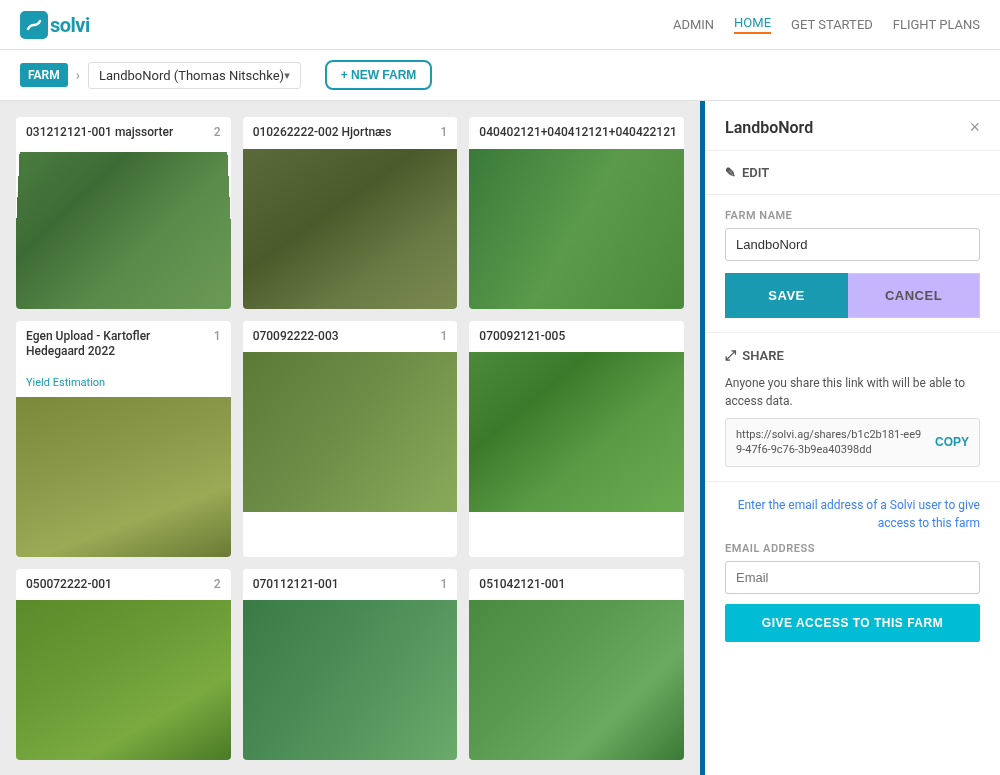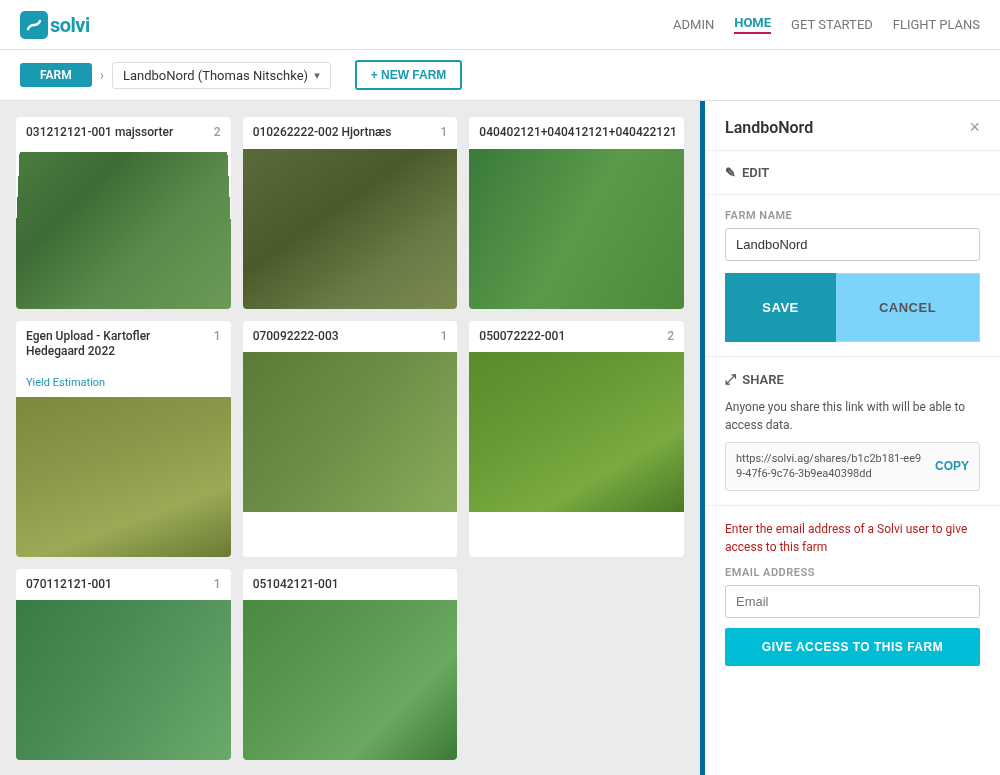--- a/index.html
+++ b/index.html
@@ -3,29 +3,29 @@
   <meta charset="utf-8">
   <style>
     * { box-sizing: border-box; margin: 0; padding: 0; }
     body { font-family: -apple-system, BlinkMacSystemFont, 'Segoe UI', Roboto, sans-serif; background: #f0f0f0; display: flex; flex-direction: column; height: 775px; overflow: hidden; }
 
     
     .header { background: #fff; height: 50px; display: flex; align-items: center; padding: 0 20px; border-bottom: 1px solid #e0e0e0; flex-shrink: 0; }
     .logo { display: flex; align-items: center; margin-right: auto; }
     .nav { display: flex; gap: 20px; align-items: center; margin-left: 28px; }
     .nav-item { font-size: 13px; color: #777; text-decoration: none; cursor: pointer; }
-    .nav-item.active { color: #1a9ab0; font-weight: 700; border-bottom: 2px solid #be185d; padding-bottom: 2px; }
+    .nav-item.active { color: #1a9ab0; font-weight: 400; border-bottom: 2px solid #f97316; padding-bottom: 2px; }
 
     
     .breadcrumb-bar { background: #fff; padding: 10px 20px; display: flex; align-items: center; gap: 8px; border-bottom: 1px solid #e0e0e0; flex-shrink: 0; }
-    .breadcrumb-farm { background: #1a9ab0; color: #fff; font-size: 12px; font-weight: 600; padding: 5px 20px; border-radius: 3px; }
+    .breadcrumb-farm { background: #1a9ab0; color: #fff; font-size: 12px; font-weight: 600; padding: 5px 8px; border-radius: 3px; }
     .breadcrumb-chevron { color: #999; font-size: 14px; }
-    .breadcrumb-name { font-size: 13px; color: #333; padding: 5px 10px; border: 1px solid #ddd; border-radius: 3px; display: flex; align-items: center; gap: 6px; cursor: pointer; background: #fff; text-align: center; }
+    .breadcrumb-name { font-size: 13px; color: #333; padding: 5px 10px; border: 1px solid #ddd; border-radius: 3px; display: flex; align-items: center; cursor: pointer; background: #fff; text-align: center; }
     .breadcrumb-name .chevron-down { font-size: 11px; color: #666; }
-    .new-farm-btn { margin-left: 16px; padding: 6px 14px; border: 2px solid #1a9ab0; color: #1a9ab0; background: #fff; border-radius: 3px; font-size: 12px; font-weight: 600; cursor: pointer; display: flex; align-items: center; gap: 4px; }
+    .new-farm-btn { margin-left: 16px; padding: 6px 14px; border: 2px solid #1a9ab0; color: #1a9ab0; background: #fff; border-radius: 8px; font-size: 12px; font-weight: 600; cursor: pointer; display: flex; align-items: center; gap: 4px; }
 
     
     .content-wrapper { display: flex; flex: 1; overflow: hidden; }
 
     
     .grid-area { flex: 1; overflow-y: auto; padding: 16px; background: #ebebeb; }
     .grid { display: grid; grid-template-columns: repeat(3, 1fr); gap: 12px; }
     .card { background: #fff; border-radius: 4px; overflow: hidden; cursor: pointer; }
     .card-header { padding: 8px 10px; display: flex; justify-content: space-between; align-items: flex-start; }
     .card-title { font-size: 12px; color: #333; font-weight: 500; line-height: 1.3; }
@@ -56,34 +56,34 @@
     .edit-icon { font-size: 13px; }
 
     
     .farm-name-section { padding: 14px 20px; border-bottom: 1px solid #eee; }
     .field-label { font-size: 11px; color: #999; font-weight: 600; letter-spacing: 0.5px; margin-bottom: 6px; text-transform: uppercase; }
     .text-input { width: 100%; border: 1px solid #ccc; border-radius: 3px; padding: 8px 10px; font-size: 13px; color: #333; outline: none; }
 
     
     .save-cancel-row { display: flex; gap: 0; margin-top: 12px; }
     .save-btn { flex: 1; background: #1a9ab0; color: #fff; border: none; padding: 10px; font-size: 13px; font-weight: 700; cursor: pointer; letter-spacing: 0.5px; }
-    .cancel-btn { flex: 1; background: #7dd3fc; color: #555; border: 1px solid #ccc; border-left: none; padding: 26px; font-size: 13px; font-weight: 600; cursor: pointer; letter-spacing: 0.5px; }
+    .cancel-btn { flex: 1; background: #c4b5fd; color: #555; border: 1px solid #ccc; border-left: none; padding: 14px; font-size: 13px; font-weight: 600; cursor: pointer; letter-spacing: 0.5px; }
 
     
     .share-section { padding: 14px 20px; border-bottom: 1px solid #eee; }
     .share-header { display: flex; align-items: center; gap: 6px; color: #555; font-size: 13px; font-weight: 600; }
     .share-icon { font-size: 14px; }
     .share-desc { font-size: 12px; color: #555; margin: 10px 0 8px; line-height: 1.5; }
     .share-link-box { display: flex; align-items: center; border: 1px solid #ddd; border-radius: 3px; padding: 8px 10px; background: #fafafa; }
     .share-link-text { font-size: 11px; color: #555; flex: 1; word-break: break-all; line-height: 1.4; }
     .copy-btn { color: #1a9ab0; font-size: 12px; font-weight: 700; cursor: pointer; white-space: nowrap; margin-left: 8px; background: none; border: none; }
 
     
     .email-section { padding: 14px 20px; }
-    .email-desc { font-size: 12px; color: #b91c1c; margin-bottom: 10px; line-height: 1.5; }
+    .email-desc { font-size: 12px; color: #3b82f6; margin-bottom: 10px; line-height: 1.5; text-align: right; }
     .give-access-btn { width: 100%; background: #00bcd4; color: #fff; border: none; padding: 12px; font-size: 12px; font-weight: 700; cursor: pointer; letter-spacing: 0.5px; border-radius: 2px; margin-top: 10px; }
 
     
     .logo-s { display: inline-block; width: 28px; height: 28px; margin-right: 2px; }
   </style>
 </head>
 <body>
 
 <div class="header">
   <div class="logo">
@@ -160,20 +160,29 @@
       <div class="card">
         <div class="card-header">
           <div>
             <div class="card-title">070092222-003</div>
           </div>
           <span class="card-count">1</span>
         </div>
         <div class="card-image field-5"></div>
       </div>
 
+      <div class="card">
+        <div class="card-header">
+          <div>
+            <div class="card-title">070092121-005</div>
+          </div>
+          <span class="card-count"></span>
+        </div>
+        <div class="card-image field-6"></div>
+      </div>
 
       <div class="card">
         <div class="card-header">
           <div>
             <div class="card-title">050072222-001</div>
           </div>
           <span class="card-count">2</span>
         </div>
         <div class="card-image field-7"></div>
       </div>

